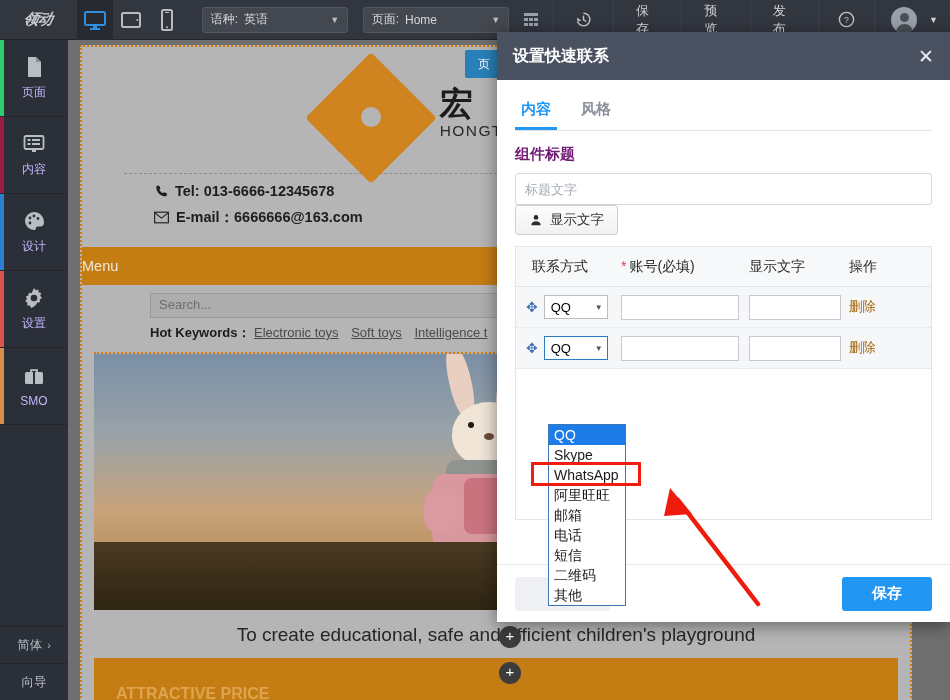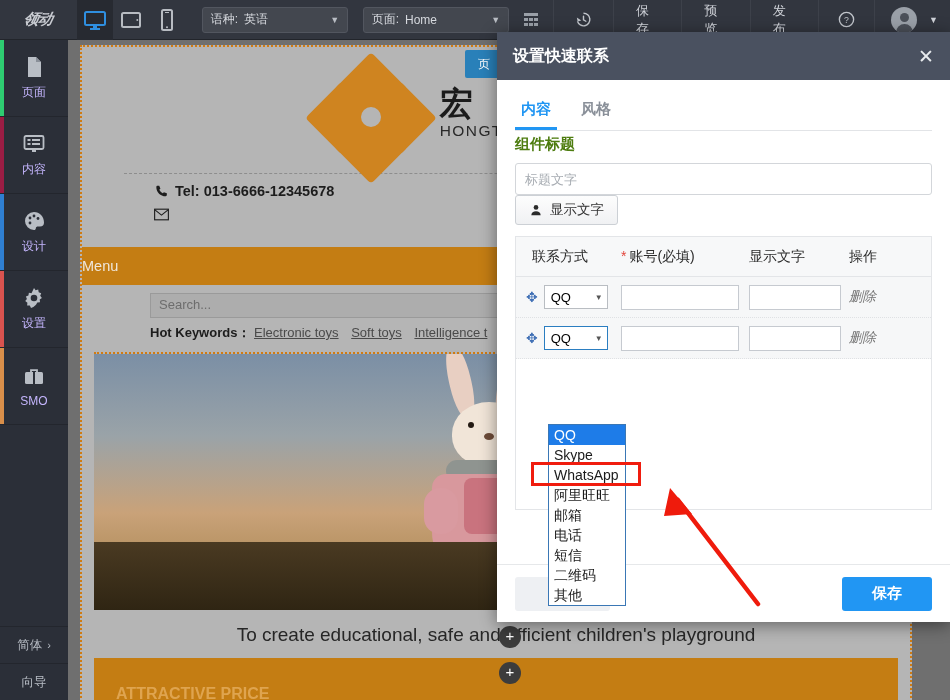--- a/index.html
+++ b/index.html
@@ -128,21 +128,21 @@
   .m-head {
     height: 48px; background: #4a5160; display: flex; align-items: center;
     padding: 0 16px; flex: none;
   }
   .m-title { color: #fff; font-size: 16px; font-weight: bold; }
   .m-close { margin-left: auto; color: #e9ecef; font-size: 19px; cursor: pointer; line-height: 1; }
   .m-body { flex: 1; padding: 16px 18px 0 18px; overflow: visible; position: relative; }
   .tabs { display: flex; gap: 18px; border-bottom: 1px solid #e2e4e7; }
   .tab { padding: 4px 6px 8px 6px; font-size: 15px; color: #8a9099; cursor: pointer; font-weight: bold;}
   .tab.active { color: #2196f3; border-bottom: 3px solid #2196f3; }
-  .sec-title { font-size: 15px; color: #4d7c0f; font-weight: bold; margin: 4px 0 9px 0; }
+  .sec-title { font-size: 15px; color: #701a75; font-weight: bold; margin: 14px 0 9px 0; }
   .txt-input {
     width: 100%; height: 32px; border: 1px solid #d3d6da; border-radius: 3px;
     padding: 0 9px; font-size: 13px; color: #333; outline: none;
     font-family: "Liberation Sans", sans-serif;
   }
   .txt-input::placeholder { color: #a7acb2; }
   .add-btn {
     height: 30px; border: 1px solid #ccd0d5; border-radius: 3px;
     background: linear-gradient(#fdfdfd, #f0f1f3); font-size: 13.5px; color: #333;
     padding: 0 13px; display: inline-flex; align-items: center; gap: 7px; cursor: pointer;
@@ -154,21 +154,21 @@
   .ct-head .c1 { width: 105px; padding-left: 16px; }
   .ct-head .c2 { width: 128px; }
   .ct-head .c3 { width: 100px; }
   .ct-head .c4 { width: 80px; font-family: Liberation Serif, serif; }
   .req { color: #e2453b; margin-right: 3px; }
   .ct-row { display: flex; align-items: center; height: 41px; border-bottom: 1px dotted #dfe1e4;
     background: #f6f7f8; }
   .ct-row .c1 { width: 105px; padding-left: 10px; display: flex; align-items: center; gap: 6px; }
   .ct-row .c2 { width: 128px; }
   .ct-row .c3 { width: 100px; }
-  .ct-row .c4 { width: 80px; font-size: 13.5px; color: #737373; cursor: pointer; font-style: italic; }
+  .ct-row .c4 { width: 80px; font-size: 13.5px; color: #a16207; cursor: pointer; }
   .move-ico { color: #3f6fb5; font-size: 14px; cursor: grab; }
   .mini-select {
     width: 64px; height: 24px; border: 1px solid #b9bdc2; background: #fff;
     font-size: 13px; display: flex; align-items: center; padding: 0 4px 0 6px; cursor: pointer;
   }
   .mini-select.open { border: 1px solid #2b7ec1; }
   .mini-select .cv { margin-left: auto; font-size: 8px; color: #555; }
   .cell-input { width: 118px; height: 25px; border: 1px solid #c6cad0; background: #fff; }
   .cell-input2 { width: 92px; height: 25px; border: 1px solid #c6cad0; background: #fff; }
   .ct-empty { height: 150px; background: #fff; }
@@ -377,20 +377,21 @@
           <svg width="14" height="14" viewBox="0 0 24 24">
             <path d="M6 3c-1 0-2 1-2 2 0 9 7 16 16 16 1 0 2-1 2-2v-3l-5-2-2 2a14 14 0 0 1-6-6l2-2-2-5z" fill="#1d1d1d"></path>
           </svg>
           <span>Tel: 013-6666-12345678</span>
         </div>
         <div class="contact-line">
           <svg width="15" height="13" viewBox="0 0 24 20">
             <rect x="1" y="1.5" width="22" height="17" fill="none" stroke="#1d1d1d" stroke-width="1.8"></rect>
             <path d="M1.5 2.5 L12 11 L22.5 2.5" fill="none" stroke="#1d1d1d" stroke-width="1.8"></path>
           </svg>
+          <span>E-mail：6666666@163.com</span>
         </div>
       </div>
 
       <div class="menu-bar">
         <span class="mtext">Menu</span>
         <span class="burger">
             <span></span>
             <span></span>
             <span></span>
           </span>

